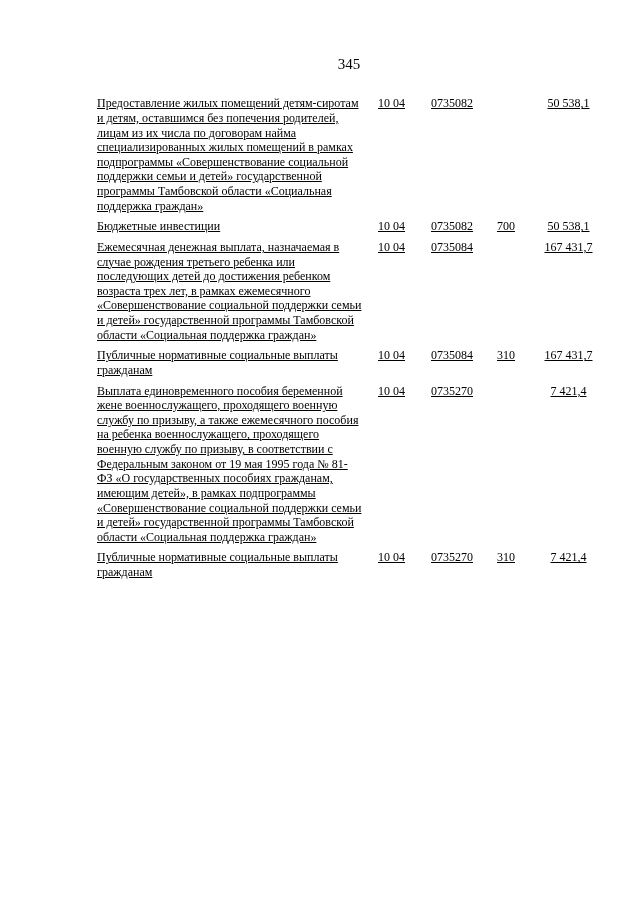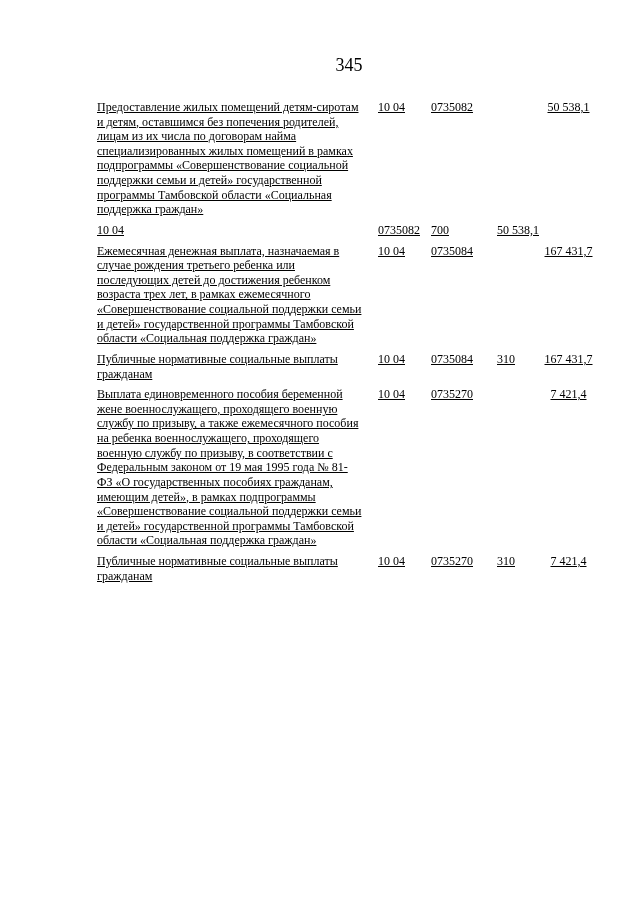--- a/index.html
+++ b/index.html
@@ -20,21 +20,21 @@
   }
   .content {
     position: absolute;
     left: 97px;
     top: 55px;
     width: 504px;
   }
   .page-number {
     text-align: center;
     margin-bottom: 23px;
-    font-size: 18px;
+    font-size: 15px;
   }
   .budget-table {
     width: 100%;
   }
   .row {
     display: grid;
     grid-template-columns: 281px 53px 66px 39px 1fr;
     align-items: start;
     margin-bottom: 6px;
     text-decoration: underline;
@@ -63,20 +63,21 @@
 
       <div class="row">
         <div class="cell-desc">Предоставление жилых помещений детям-сиротам и детям, оставшимся без попечения родителей, лицам из их числа по договорам найма специализированных жилых помещений в рамках подпрограммы «Совершенствование социальной поддержки семьи и детей» государственной программы Тамбовской области «Социальная поддержка граждан»</div>
         <div class="cell-rz">10 04</div>
         <div class="cell-csr">0735082</div>
         <div class="cell-vr"></div>
         <div class="cell-amount">50 538,1</div>
       </div>
 
       <div class="row">
+        <div class="cell-desc">Бюджетные инвестиции</div>
         <div class="cell-rz">10 04</div>
         <div class="cell-csr">0735082</div>
         <div class="cell-vr">700</div>
         <div class="cell-amount">50 538,1</div>
       </div>
 
       <div class="row">
         <div class="cell-desc">Ежемесячная денежная выплата, назначаемая в случае рождения третьего ребенка или последующих детей до достижения ребенком возраста трех лет, в рамках ежемесячного «Совершенствование социальной поддержки семьи и детей» государственной программы Тамбовской области «Социальная поддержка граждан»</div>
         <div class="cell-rz">10 04</div>
         <div class="cell-csr">0735084</div>

